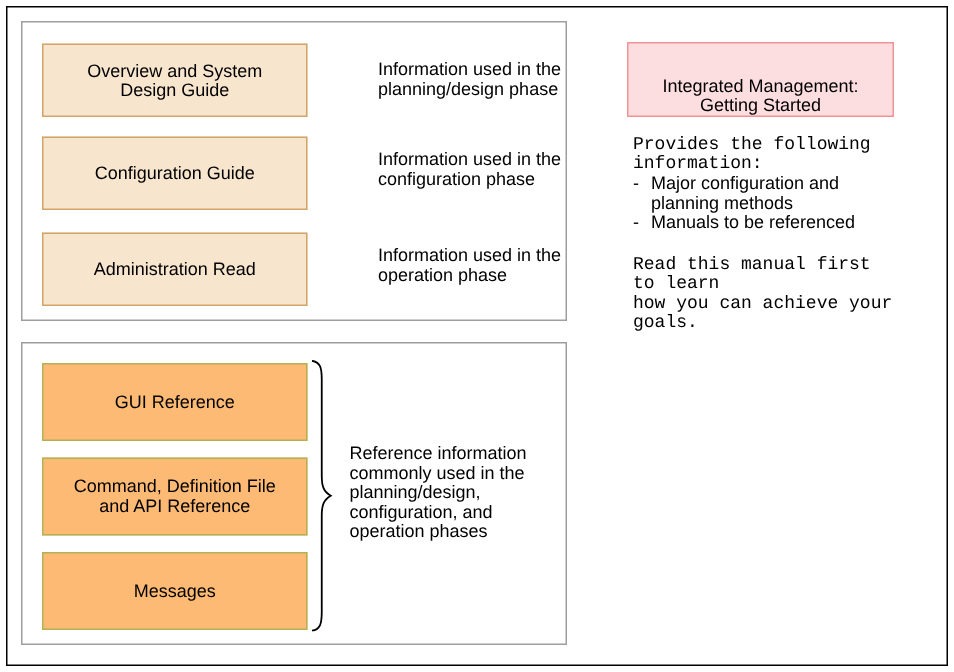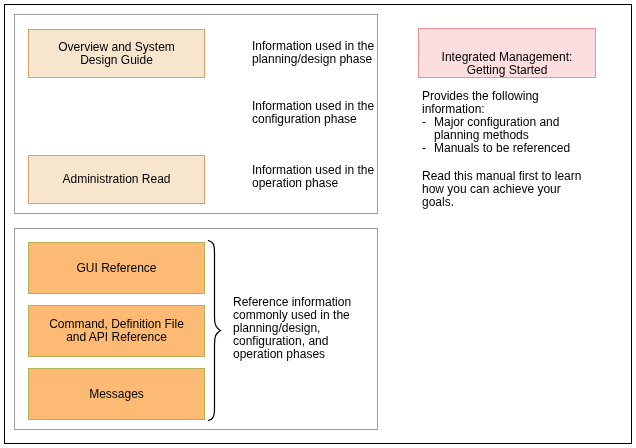--- a/index.html
+++ b/index.html
@@ -57,21 +57,21 @@
   }
   .desc {
     left: 220px; width: 168px;
     white-space: pre-line;
     margin-left: 32px;
   }
   .brace-note {
     left: 233px; top: 296px; width: 142px;
     white-space: pre-line;
   }
-  .rp-text { left: 422px; width: 176px; white-space: pre-line; }
+  .rp-text { left: 422px; width: 176px; white-space: pre-line; font-family: Liberation Mono, monospace; }
   .rp-intro { top: 90px; }
   .rp-bullets { left: 422px; top: 116px; width: 176px; }
   .bullet-row { display: flex; }
   .bullet-dash { width: 12px; flex: 0 0 12px; }
   .bullet-text { white-space: pre-line; }
   .rp-note { top: 170px; }
   .brace-svg { left: 206px; top: 240px; width: 16px; height: 181px; }
 </style>
 </head>
 <body>
@@ -82,20 +82,23 @@
 
   <div class="abs group-frame frame-top"></div>
 
   <div class="abs node node-guide" style="top:29px;">
     <span>Overview and System
 Design Guide</span>
   </div>
   <div class="abs desc" style="top:40px;">Information used in the
 planning/design phase</div>
 
+  <div class="abs node node-guide" style="top:91px;">
+    <span>Configuration Guide</span>
+  </div>
   <div class="abs desc" style="top:100px;">Information used in the
 configuration phase</div>
 
   <div class="abs node node-guide" style="top:155px;">
     <span>Administration Read</span>
   </div>
   <div class="abs desc" style="top:164px;">Information used in the
 operation phase</div>
 
   <div class="abs group-frame frame-bottom"></div>

